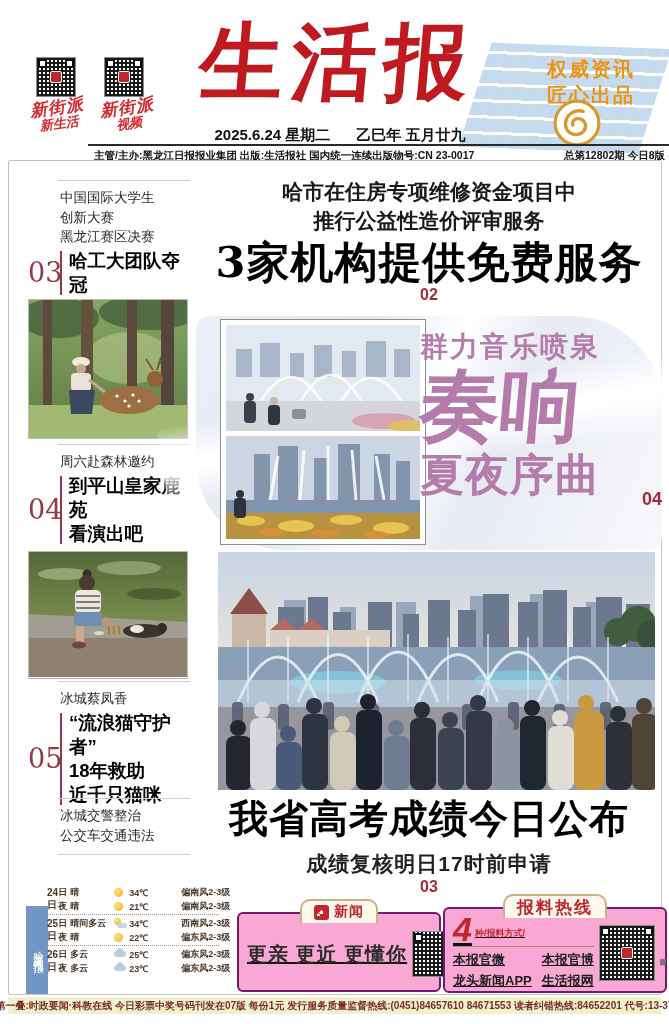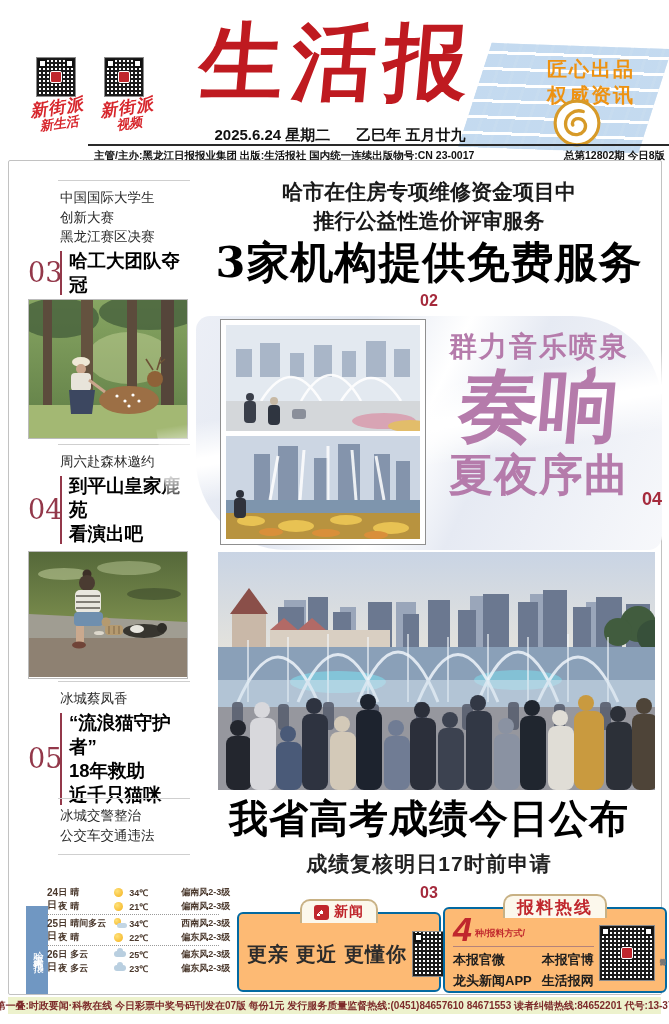--- a/index.html
+++ b/index.html
@@ -58,32 +58,32 @@
   .side-headline{font-size:18.5px;font-weight:900;color:#000;line-height:1.3;
       font-family:"Liberation Sans",sans-serif;}
   .side-photo{position:absolute;left:28px;width:158px;overflow:hidden;border:1px solid #bbb;}
   .side-photo svg{display:block;}
 
   
   .main-center{position:absolute;left:196px;width:466px;text-align:center;}
   .story-kicker{font-size:21px;font-weight:600;color:#1a1a1a;line-height:1.38;}
   .headline-xl{font-family:"DejaVu Serif",serif;font-size:43px;font-weight:900;color:#000;
       letter-spacing:1px;margin-top:3px;line-height:1.1;}
-  .page-ref{font-size:16px;font-weight:900;color:#a52a3c;margin-top:6px;}
+  .page-ref{font-size:16px;font-weight:900;color:#a52a3c;}
 
   .feature{position:absolute;left:196px;top:316px;width:466px;height:234px;}
   .swoosh{position:absolute;inset:0;border-radius:14px 90px 14px 90px;
       background:linear-gradient(115deg,#eceff6 0%,#e2e7f1 30%,#ffffff 48%,#e6eaf3 62%,#f7f8fb 100%);}
   .swoosh::after{content:"";position:absolute;left:-8%;top:30%;width:116%;height:34%;
       transform:rotate(-9deg);
       background:linear-gradient(180deg,rgba(255,255,255,0),#fff 45%,#fff 55%,rgba(255,255,255,0));}
   .photo-frame{position:absolute;left:24px;top:3px;width:206px;height:226px;background:#fff;
       border:1px solid #8f8f8f;box-sizing:border-box;padding:5px;}
   .photo-frame svg{display:block;margin-bottom:5px;}
-  .feature-text{position:absolute;right:4px;top:12px;width:238px;text-align:center;
+  .feature-text{position:absolute;right:4px;top:12px;width:238px;text-align:left;
       color:#b57bab;font-weight:900;}
   .ft1{font-size:28px;letter-spacing:2px;}
   .ft2{font-size:80px;line-height:.95;transform:skewX(-5deg);margin-top:2px;}
   .ft3{font-size:44px;letter-spacing:1px;margin-top:2px;}
   .ft-page{position:absolute;right:0px;bottom:40px;font-size:18px;font-weight:900;color:#a52a3c;}
 
   .big-photo{position:absolute;left:218px;top:552px;width:437px;height:238px;overflow:hidden;}
 
   .gaokao{top:797px;}
   .headline-lg{font-family:"DejaVu Serif",serif;font-size:39px;font-weight:900;color:#000;
@@ -111,21 +111,21 @@
   .icon-cloud{width:12px;height:6px;border-radius:4px;background:#b9cfe0;position:relative;}
   .icon-cloud::before{content:"";position:absolute;left:3px;top:-3px;width:6px;height:6px;
       border-radius:50%;background:#b9cfe0;}
   .icon-sun-cloud{width:13px;height:10px;position:relative;}
   .icon-sun-cloud::before{content:"";position:absolute;left:0;top:0;width:7px;height:7px;
       border-radius:50%;background:radial-gradient(circle at 35% 35%,#ffe27a,#f3b01c);}
   .icon-sun-cloud::after{content:"";position:absolute;right:0;bottom:0;width:10px;height:5px;
       border-radius:4px;background:#c3d6e4;}
 
   
-  .tan-box{position:absolute;background:#fdba74;border:2px solid #0369a1;border-radius:6px;}
+  .tan-box{position:absolute;background:#f9a8d4;border:2px solid #701a75;border-radius:6px;text-decoration:underline;}
   .box-tab{position:absolute;top:-15px;left:50%;transform:translateX(-50%);background:#fcf8ec;
       border:2px solid #c8b184;border-bottom:none;border-radius:10px 10px 0 0;height:24px;
       padding:0 12px;display:flex;align-items:center;gap:5px;box-sizing:border-box;white-space:nowrap;}
   .brand-sq{width:15px;height:15px;background:#c0272d;border-radius:3px;
       background-image:radial-gradient(circle at 50% 50%,#fff 0 2px,transparent 2px),
       radial-gradient(circle at 30% 65%,#fff 0 1.5px,transparent 1.5px);}
   .brand-text{color:#c0272d;font-weight:900;font-size:14px;letter-spacing:1px;}
   .news-box{left:237px;top:912px;width:200px;height:76px;}
   .news-inner{display:flex;align-items:center;height:100%;padding:8px 5px 4px 8px;
       box-sizing:border-box;gap:5px;}
@@ -169,22 +169,22 @@
   </div>
   <div class="street-logo logo-b">
     <div class="l1">新街派</div>
     <div class="l2">视频</div>
   </div>
 
   <div class="masthead">生活报</div>
 
   <div class="mosaic"></div>
   <div class="tagline">
+    <div>权威资讯</div>
     <div>匠心出品</div>
-    <div>权威资讯</div>
   </div>
   <div class="emblem">
     <svg viewBox="0 0 48 48" width="50" height="50">
       <circle cx="24" cy="24" r="21" fill="#fff" stroke="#d79a28" stroke-width="3"></circle>
       <path d="M30 13c-9-3-17 4-17 12 0 7 6 11 12 10 5-1 8-5 7-10-1-4-5-6-9-5-3 1-4 4-3 6" fill="none" stroke="#d79a28" stroke-width="3.2" stroke-linecap="round"></path>
     </svg>
   </div>
 
   <div class="dateline">
     <span>2025.6.24 星期二</span>

